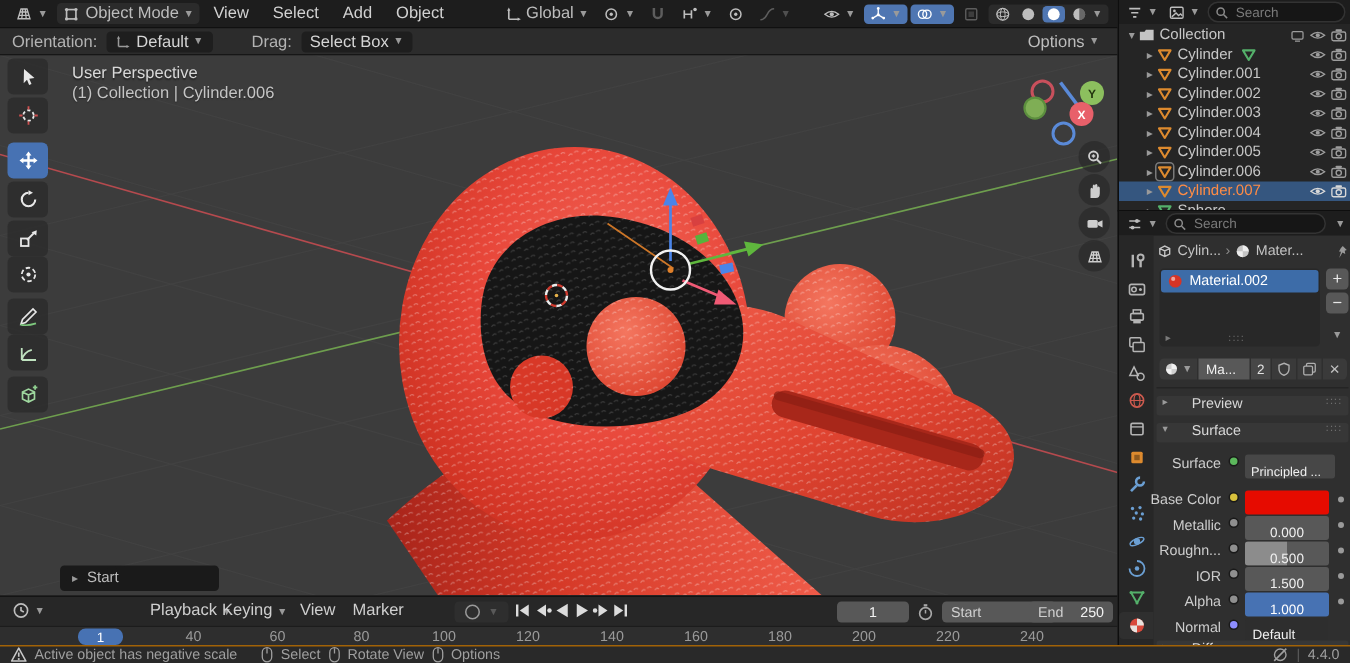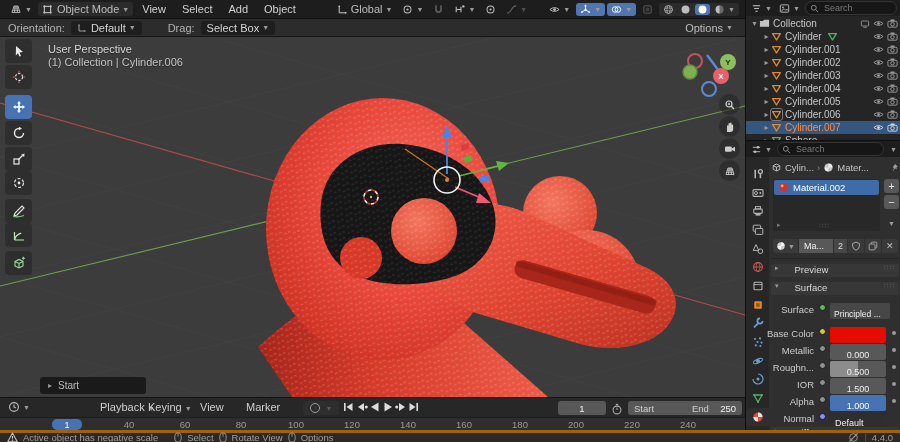--- a/index.html
+++ b/index.html
@@ -38,21 +38,21 @@
   #tl-header{left:0;top:397px;width:745px;height:20px;background:#272727;border-top:1px solid #141414;box-sizing:border-box;}
   #tl-ruler{left:0;top:417px;width:745px;height:13px;background:#2e2e2e;border-top:1px solid #1c1c1c;box-sizing:border-box;}
   .tl-menu{position:absolute;top:3px;color:#cfcfcf;}
   .tl-field{position:absolute;top:3px;height:14px;background:#585858;border-radius:3px;color:#f2f2f2;
             display:flex;align-items:center;justify-content:center;font-size:9.5px;}
   .tick{position:absolute;top:1px;width:30px;text-align:center;color:#9a9a9a;font-size:9.5px;}
   #playhead{position:absolute;left:52px;top:1px;width:30px;height:11px;background:#4772b3;border-radius:5px;
             color:#fff;font-size:9px;display:flex;align-items:center;justify-content:center;}
   .pb-btn{display:inline-flex;align-items:center;justify-content:center;width:13px;height:14px;}
   
-  #statusbar{left:0;top:430px;width:900px;height:12px;background:#292929;border-top:3px solid #a16207;
+  #statusbar{left:0;top:430px;width:900px;height:12px;background:#292929;border-top:1px solid #a16207;
              box-sizing:border-box;display:flex;align-items:center;padding:0 7px;gap:5px;font-size:9.5px;color:#9f9f9f;}
   
   #outliner{left:745px;top:0;width:155px;height:140px;background:#252525;border-left:1px solid #0e0e0e;
             box-sizing:border-box;overflow:hidden;}
   #outliner-header{position:absolute;left:0;top:0;width:100%;height:16px;background:#1d1d1d;display:flex;
             align-items:center;padding:0 3px;box-sizing:border-box;gap:3px;}
   .searchbox{display:flex;align-items:center;background:#161616;border:1px solid #333;border-radius:7px;height:12px;padding:0 4px;gap:3px;flex:1;}
   .searchbox input{background:transparent;border:0;outline:0;color:#cfcfcf;font-size:9px;width:100%;
             font-family:"Liberation Sans","DejaVu Sans",sans-serif;}
   .searchbox input::placeholder{color:#7a7a7a;}
@@ -674,21 +674,21 @@
 <div id="tl-header" class="abs">
   <div class="hbtn" style="position:absolute;left:4px;top:2px">
         <svg class="icn" width="12" height="12">
           <use href="#s-clockv"></use>
         </svg>
         <span class="chev">▼</span>
       </div>
   <span class="tl-menu" style="left:100px"><span>Playback</span><span class="chev">▼</span></span>
   <span class="tl-menu" style="left:148px"><span>Keying</span><span class="chev">▼</span></span>
   <span class="tl-menu" style="left:200px">View</span>
-  <span class="tl-menu" style="left:246px">Marker</span>
+  <span class="tl-menu" style="left:235px">Marker</span>
   <div style="position:absolute;left:303px;top:3px;width:36px;height:14px;background:#2e2e2e;border-radius:3px;display:flex;align-items:center;justify-content:center;gap:3px">
     <span style="display:inline-block;width:8px;height:8px;border:1.5px solid #9a9a9a;border-radius:50%"></span>
     <span class="chev dim">▼</span>
   </div>
   <div style="position:absolute;left:342px;top:2px;display:flex">
     <span class="pb-btn">
           <svg width="11" height="10" viewBox="0 0 11 10">
             <rect x="1" y="1" width="1.6" height="8" fill="#dcdcdc"></rect>
             <path d="M9.5,1 L3.5,5 L9.5,9 Z" fill="#dcdcdc"></path>
           </svg>

